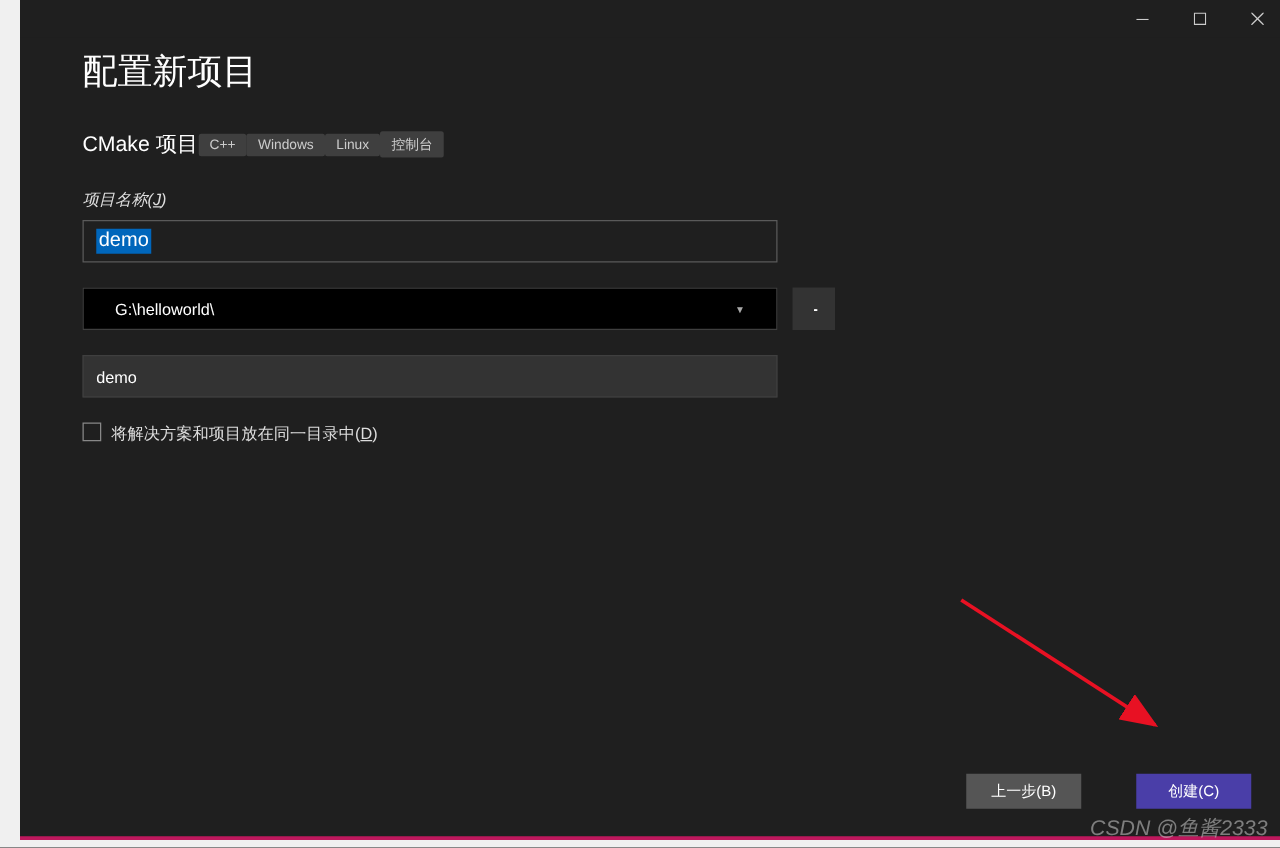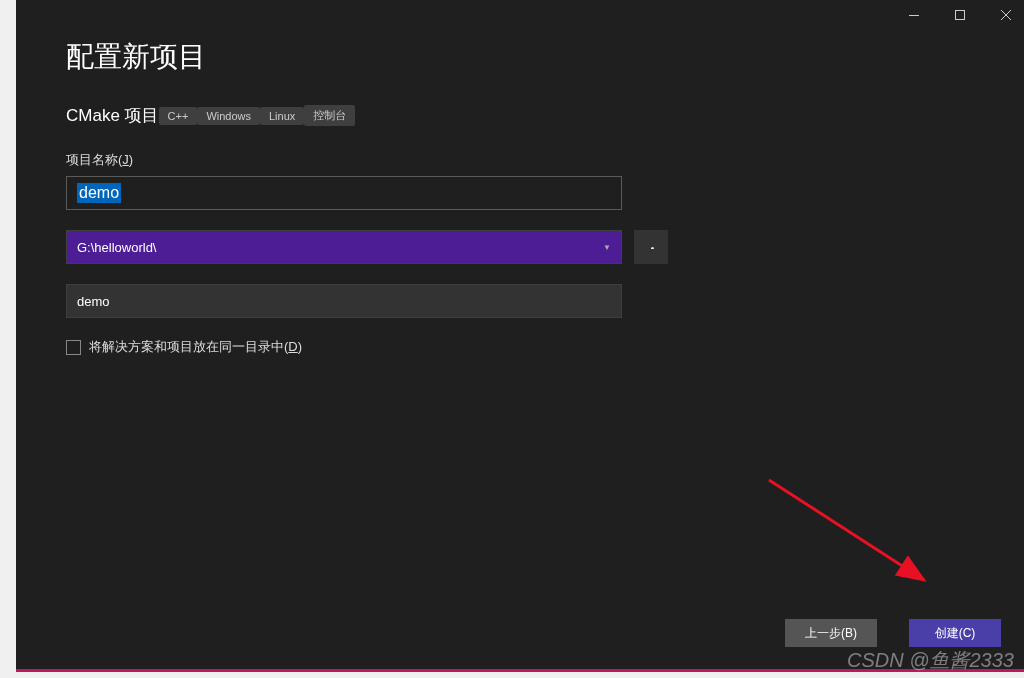--- a/index.html
+++ b/index.html
@@ -65,20 +65,21 @@
       font-size: 11px;
       padding: 3px 9px;
       border-radius: 2px;
     }
     .field-label {
       font-size: 13px;
       color: #dddddd;
       margin-bottom: 7px;
       display: flex;
       gap: 6px;
+      font-style: italic;
     }
     .field-label u {
       text-decoration: underline;
     }
     .info-icon {
       width: 13px;
       height: 13px;
       border: 1px solid #0099ff;
       border-radius: 50%;
       display: inline-flex;
@@ -108,24 +109,24 @@
     }
     .location-row {
       display: flex;
       gap: 12px;
       align-items: center;
     }
     .combo {
       position: relative;
       width: 556px;
       height: 34px;
-      background: #4c1d95;
+      background: #000000;
       border: 1px solid #3f3f3f;
       color: #ffffff;
-      padding: 0 10px;
+      padding: 0 25px;
       font-size: 13px;
       display: flex;
       align-items: center;
       justify-content: space-between;
     }
     .combo-chevron {
       font-size: 8px;
       color: #aaaaaa;
     }
     .browse-btn {
@@ -136,40 +137,40 @@
       display: flex;
       align-items: center;
       justify-content: center;
       font-size: 13px;
       cursor: pointer;
       letter-spacing: -3px;
       padding-bottom: 6px;
     }
     .checkbox-row {
       display: flex;
-      align-items: center;
+      align-items: flex-start;
       gap: 8px;
       margin-top: 14px;
     }
     .checkbox {
       width: 15px;
       height: 15px;
       border: 1px solid #888;
       background: transparent;
     }
     .checkbox-label {
       font-size: 13px;
       color: #dddddd;
     }
     .footer {
       position: absolute;
       bottom: 22px;
       right: 28px;
       display: flex;
-      gap: 12px;
+      gap: 24px;
       justify-content: flex-end;
     }
     .btn {
       min-width: 92px;
       height: 28px;
       font-size: 12px;
       display: flex;
       align-items: center;
       justify-content: center;
       cursor: pointer;
@@ -182,21 +183,21 @@
     }
     .btn-primary {
       background: #4a3ea8;
       margin-left: 20px;
     }
     .watermark {
       position: absolute;
       bottom: 4px;
       right: 10px;
       color: rgba(204,204,204,0.55);
-      font-size: 20px;
+      font-size: 17px;
       font-style: italic;
       pointer-events: none;
     }
     .arrow-annotation {
       position: absolute;
       top: 465px;
       left: 738px;
       pointer-events: none;
     }
     .bg-strip {

